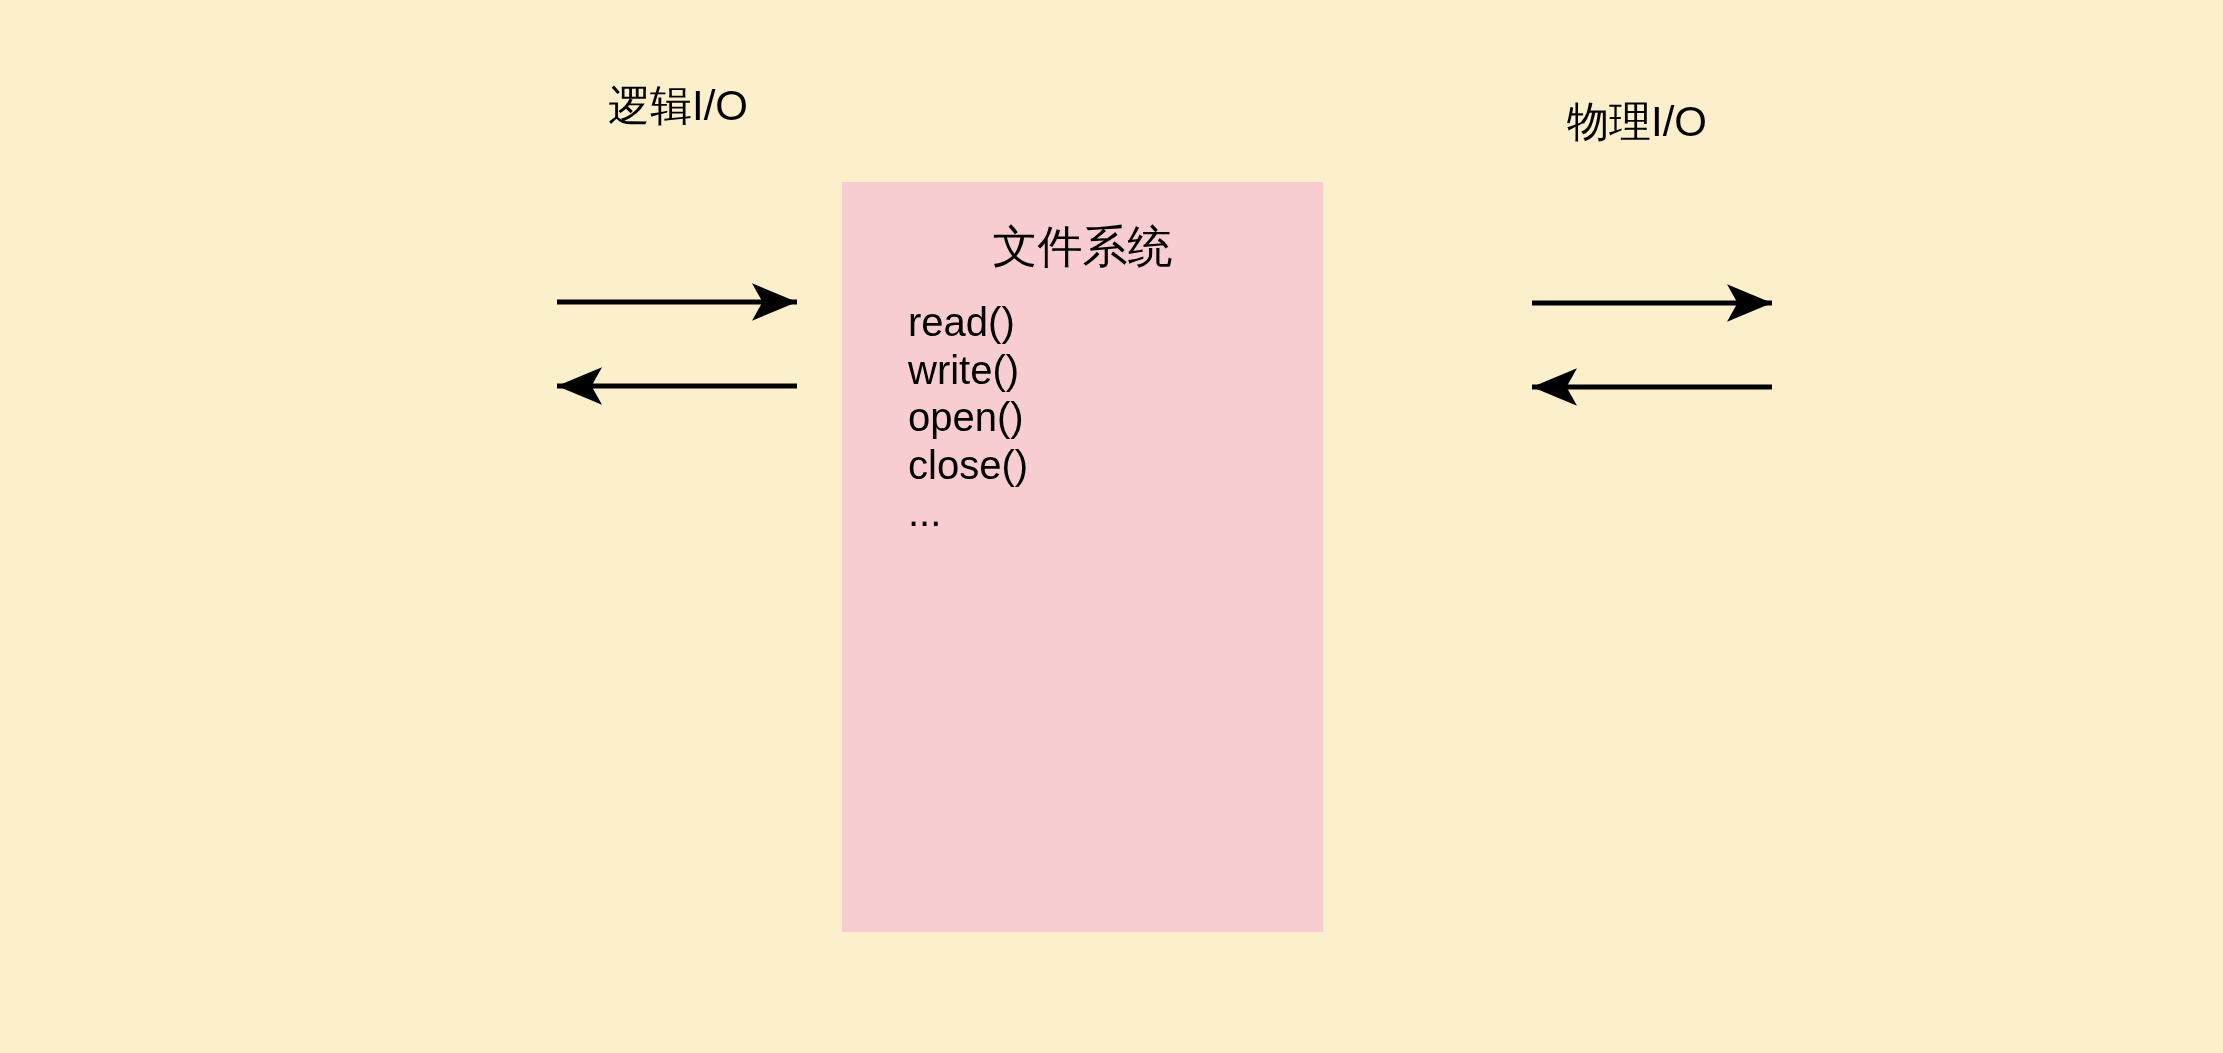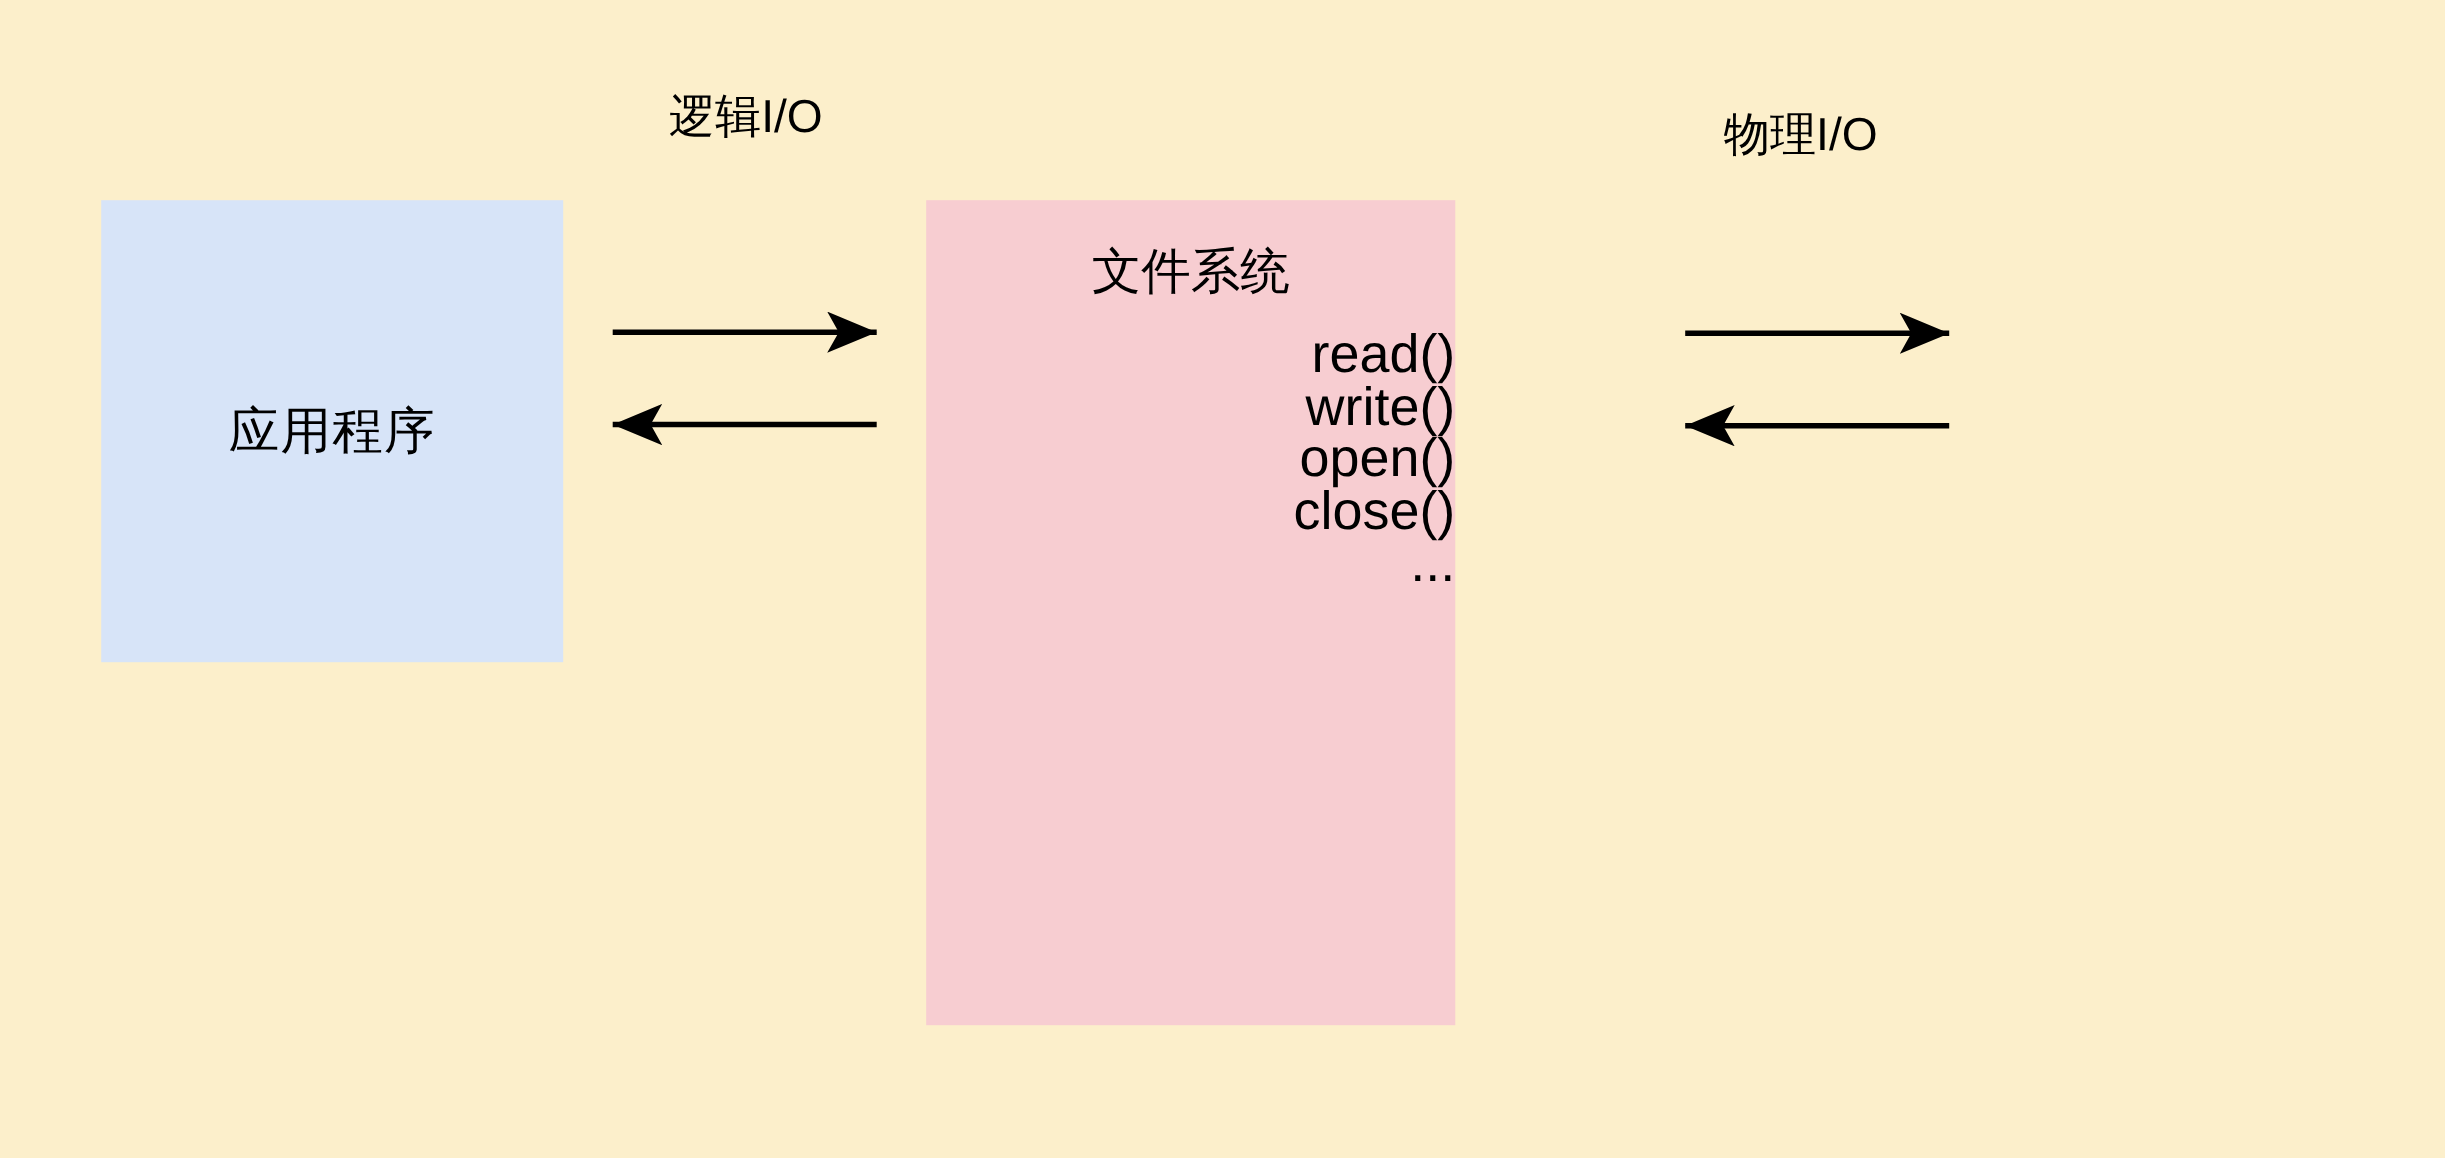--- a/index.html
+++ b/index.html
@@ -37,22 +37,21 @@
   }
   .fs-title {
     padding-top: 42px;
     text-align: center;
     font-size: 45px;
     line-height: 1;
   }
   .fs-functions {
     margin-top: 30px;
     padding-left: 66px;
-    font-size: 49px;
-    text-align: right;
+    font-size: 40px;
   }
   .fs-functions div {
     line-height: 47.5px;
   }
   .storage-box {
     left: 1832px; top: 182px;
     width: 300px; height: 600px;
     background: var(--color-storage-box, #d6e8dc);
     display: flex;
     flex-direction: column;
@@ -86,23 +85,20 @@
 </style>
 </head>
 <body>
 
 <div class="canvas">
 
   <div class="io-label logical">逻辑I/O</div>
 
   <div class="io-label physical">物理I/O</div>
 
-  <div class="node app-box">
-    <div class="box-label">应用程序</div>
-  </div>
 
   <div class="node fs-box">
     <div class="fs-title">文件系统</div>
     <div class="fs-functions">
         <div>read()</div>
         <div>write()</div>
         <div>open()</div>
         <div>close()</div>
         <div>...</div>
       </div>

